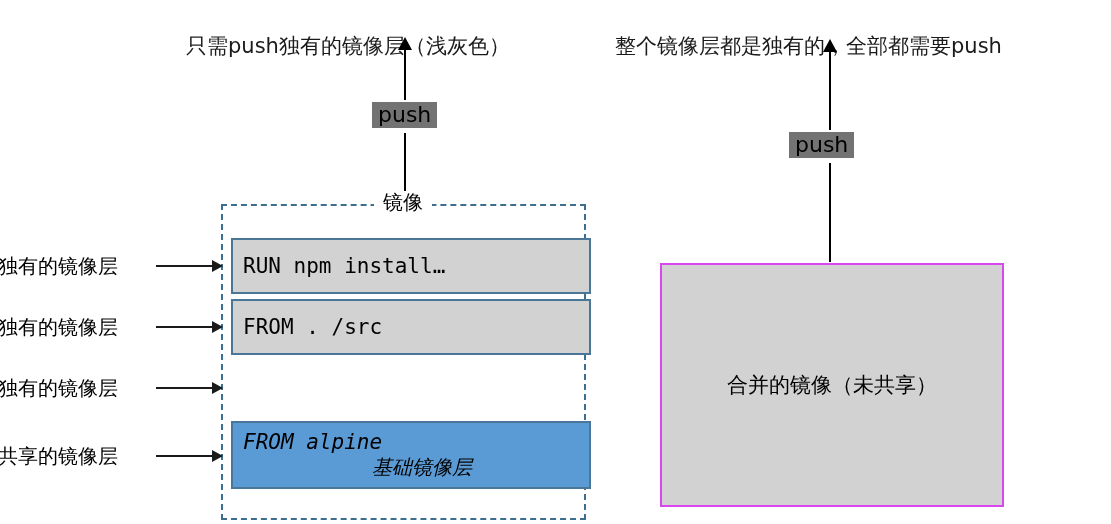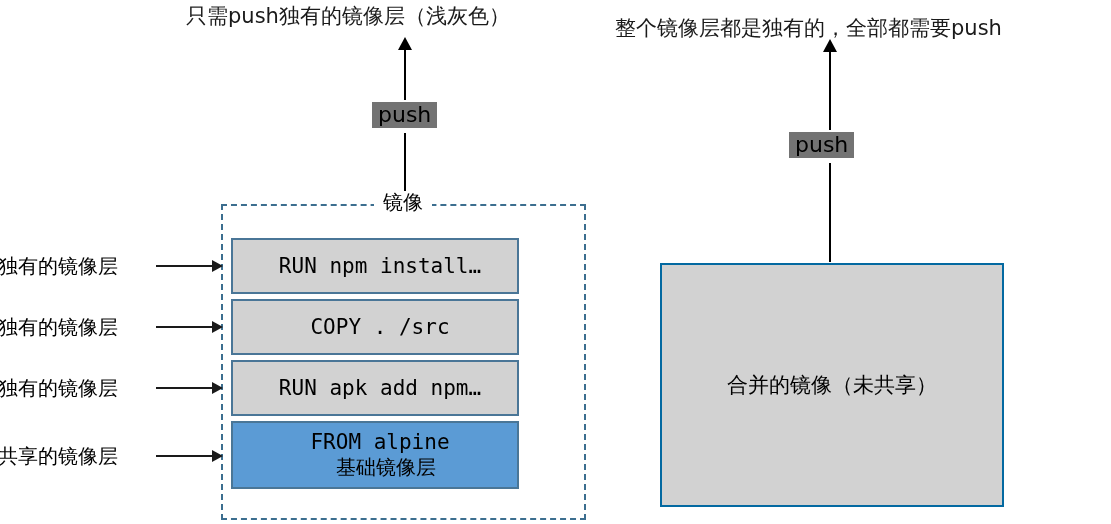--- a/index.html
+++ b/index.html
@@ -22,23 +22,24 @@
     height: 524px;
   }
 
   
   .caption {
     position: absolute;
     font-size: 21px;
     line-height: 26px;
     white-space: nowrap;
     color: #1a1a1a;
+    margin-top: 30px;
   }
   #caption-left  { left: 186px; top: 3px; }
-  #caption-right { left: 615px; top: 15px; text-align: center; }
+  #caption-right { left: 615px; top: 3px; text-align: center; }
 
   
   .arrow-line {
     position: absolute;
     width: 2px;
     background: #000000;
   }
   .arrow-head {
     position: absolute;
     width: 0; height: 0;
@@ -85,27 +86,26 @@
     line-height: 26px;
     background: #ffffff;
     padding: 0 9px;
     white-space: nowrap;
     font-family: Liberation Mono, monospace;
   }
 
   .layer {
     position: absolute;
     left: 231px;
-    width: 288px;
+    width: 360px;
     box-sizing: border-box;
     border: 2px solid #4a7697;
     display: flex;
     flex-direction: column;
     justify-content: center;
-    align-items: center;
   }
   .layer .cmd {
     font-family: "DejaVu Sans Mono", "Liberation Mono", monospace;
     font-size: 21px;
     line-height: 25px;
     padding-left: 10px;
     white-space: nowrap;
   }
   .layer .sub {
     font-size: 20px;
@@ -113,21 +113,21 @@
     text-align: center;
     white-space: nowrap;
     margin-left: 22px;
   }
   .layer-unique { background: #d2d2d2; }
   .layer-base   { background: #5b9bd5; }
 
   #layer-0 { top: 238px; height: 56px; }
   #layer-1 { top: 299px; height: 56px; }
   #layer-2 { top: 360px; height: 56px; }
-  #layer-3 { top: 421px; height: 68px; padding-bottom: 1px; }
+  #layer-3 { top: 421px; height: 68px; padding-bottom: 1px; font-style: italic; }
 
   
   .side-label {
     position: absolute;
     font-size: 20px;
     line-height: 26px;
     white-space: nowrap;
     left: -2px;
   }
   .side-arrow-line {
@@ -160,21 +160,21 @@
 
   
   #merged-box {
     position: absolute;
     left: 660px;
     top: 263px;
     width: 344px;
     height: 244px;
     box-sizing: border-box;
     background: #d2d2d2;
-    border: 2px solid #0369a1;
+    border: 2px solid #d946ef;
     display: flex;
     align-items: center;
     justify-content: center;
   }
   #merged-box-label {
     font-size: 21px;
     line-height: 26px;
     white-space: nowrap;
   }
 </style>
@@ -198,26 +198,23 @@
   <div class="arrow-line" id="right-arrow-lower"></div>
 
   <div id="image-container"></div>
   <div id="image-container-title">镜像</div>
 
   <div class="layer layer-unique" id="layer-0">
     <div class="cmd">RUN npm install…</div>
   </div>
 
   <div class="layer layer-unique" id="layer-1">
-    <div class="cmd">COPY . /src</div>
-  </div>
-
-  <div class="layer layer-unique" id="layer-2">
-    <div class="cmd">RUN apk add npm…</div>
-  </div>
+    <div class="cmd">FROM . /src</div>
+  </div>
+
 
   <div class="layer layer-base" id="layer-3">
     <div class="cmd">FROM alpine</div>
     <div class="sub">基础镜像层</div>
   </div>
 
   <div class="side-label" id="side-label-0">独有的镜像层</div>
   <div class="side-arrow-line" id="side-line-0"></div>
   <div class="side-arrow-head" id="side-head-0"></div>
 

